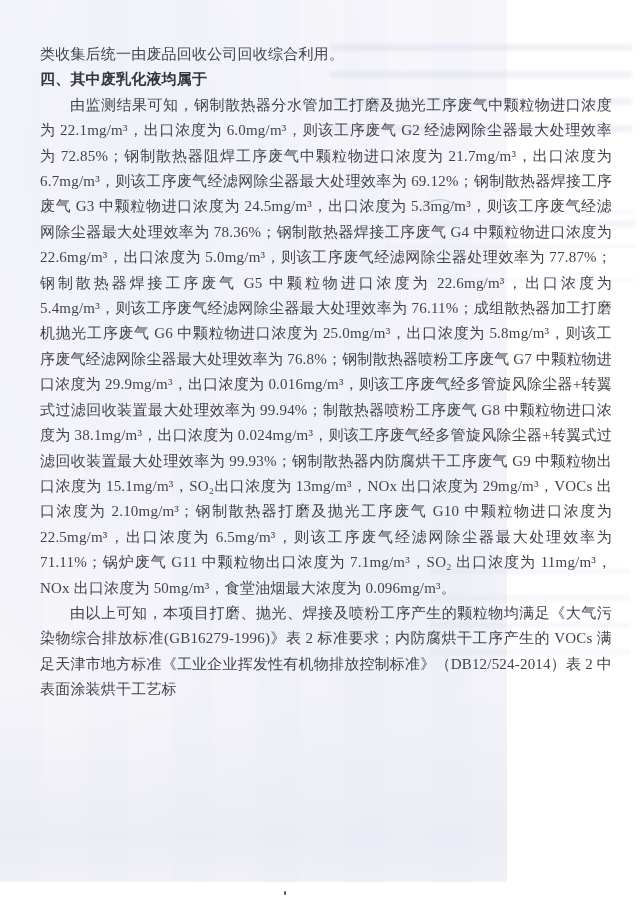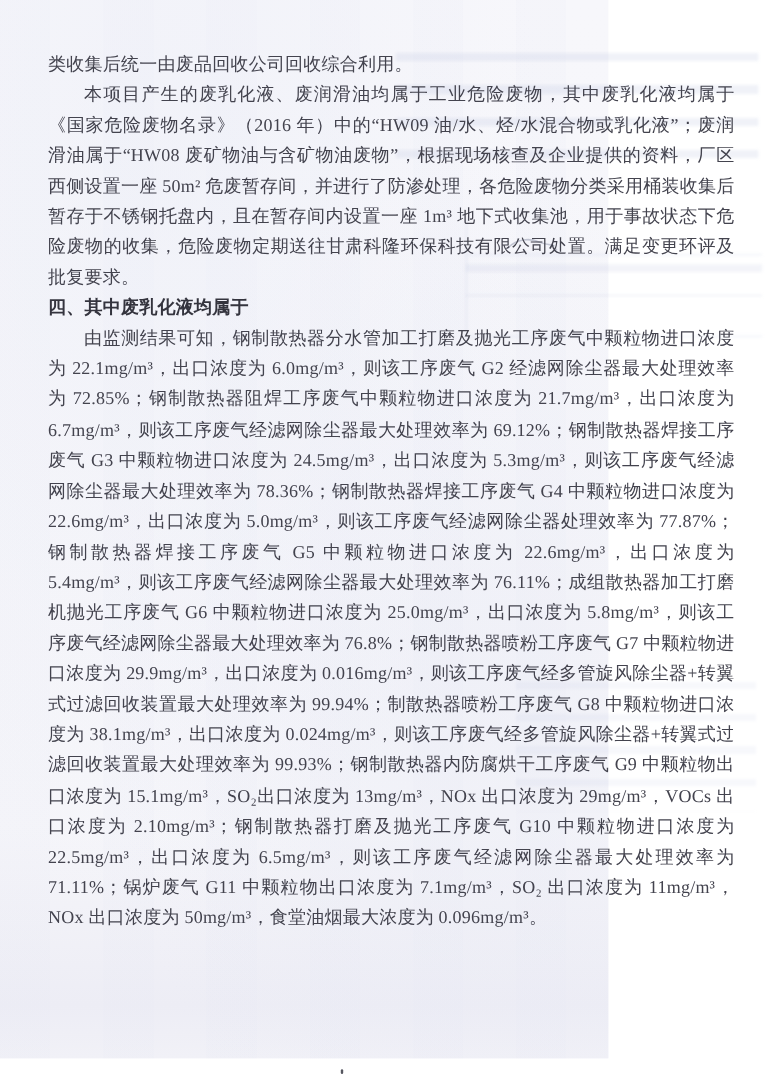--- a/index.html
+++ b/index.html
@@ -123,19 +123,19 @@
   <div class="ghost ghost-table-mid"></div>
   <div class="ghost ghost-rows-low"></div>
 
   <svg class="squiggle" viewBox="0 0 46 20">
     <path d="M3,13 C10,5 22,4 30,8 C34,10 38,9 42,11" fill="none" stroke="#979cb0" stroke-width="1.3" opacity="0.55"></path>
     <circle cx="43.5" cy="14" r="0.9" fill="#979cb0" opacity="0.5"></circle>
   </svg>
 
   <div class="text-block">
     <p class="para-cont">类收集后统一由废品回收公司回收综合利用。</p>
-    <p class="para-indent">本项目产生的废乳化液、废润滑油均属于工业危险废物，其中废乳化液均属于《国家危险废物名录》（2016 年）中的“HW09 油/水、烃/水混合物或乳化液”；废润滑油属于“HW08 废矿物油与含矿物油废物”，根据现场核查及企业提供的资料，厂区西侧设置一座 50m² 危废暂存间，并进行了防渗处理，各危险废物分类采用桶装收集后暂存于不锈钢托盘内，且在暂存间内设置一座 1m³ 地下式收集池，用于事故状态下危险废物的收集，危险废物定期送往甘肃科隆环保科技有限公司处置。满足变更环评及批复要求。</p>
     <p class="para-heading">四、其中废乳化液均属于</p>
     <p class="para-indent">由监测结果可知，钢制散热器分水管加工打磨及抛光工序废气中颗粒物进口浓度为 22.1mg/m³，出口浓度为 6.0mg/m³，则该工序废气 G2 经滤网除尘器最大处理效率为 72.85%；钢制散热器阻焊工序废气中颗粒物进口浓度为 21.7mg/m³，出口浓度为 6.7mg/m³，则该工序废气经滤网除尘器最大处理效率为 69.12%；钢制散热器焊接工序废气 G3 中颗粒物进口浓度为 24.5mg/m³，出口浓度为 5.3mg/m³，则该工序废气经滤网除尘器最大处理效率为 78.36%；钢制散热器焊接工序废气 G4 中颗粒物进口浓度为 22.6mg/m³，出口浓度为 5.0mg/m³，则该工序废气经滤网除尘器处理效率为 77.87%；钢制散热器焊接工序废气 G5 中颗粒物进口浓度为 22.6mg/m³，出口浓度为 5.4mg/m³，则该工序废气经滤网除尘器最大处理效率为 76.11%；成组散热器加工打磨机抛光工序废气 G6 中颗粒物进口浓度为 25.0mg/m³，出口浓度为 5.8mg/m³，则该工序废气经滤网除尘器最大处理效率为 76.8%；钢制散热器喷粉工序废气 G7 中颗粒物进口浓度为 29.9mg/m³，出口浓度为 0.016mg/m³，则该工序废气经多管旋风除尘器+转翼式过滤回收装置最大处理效率为 99.94%；制散热器喷粉工序废气 G8 中颗粒物进口浓度为 38.1mg/m³，出口浓度为 0.024mg/m³，则该工序废气经多管旋风除尘器+转翼式过滤回收装置最大处理效率为 99.93%；钢制散热器内防腐烘干工序废气 G9 中颗粒物出口浓度为 15.1mg/m³，SO₂出口浓度为 13mg/m³，NOx 出口浓度为 29mg/m³，VOCs 出口浓度为 2.10mg/m³；钢制散热器打磨及抛光工序废气 G10 中颗粒物进口浓度为 22.5mg/m³，出口浓度为 6.5mg/m³，则该工序废气经滤网除尘器最大处理效率为 71.11%；锅炉废气 G11 中颗粒物出口浓度为 7.1mg/m³，SO₂ 出口浓度为 11mg/m³，NOx 出口浓度为 50mg/m³，食堂油烟最大浓度为 0.096mg/m³。</p>
+    <p class="para-indent">由以上可知，本项目打磨、抛光、焊接及喷粉工序产生的颗粒物均满足《大气污染物综合排放标准(GB16279-1996)》表 2 标准要求；内防腐烘干工序产生的 VOCs 满足天津市地方标准《工业企业挥发性有机物排放控制标准》（DB12/524-2014）表 2 中表面涂装烘干工艺标</p>
   </div>
 
 </div>
 <div class="speck"></div>
 
 </body></html>

